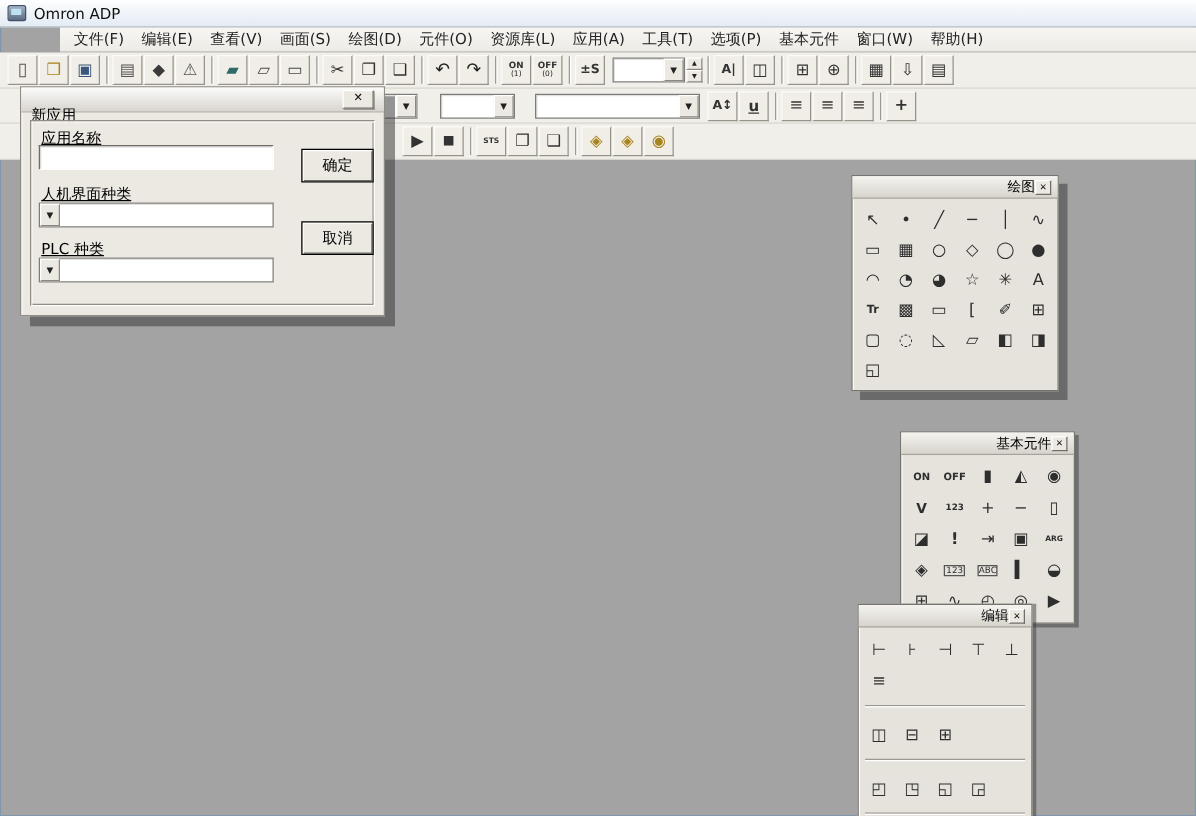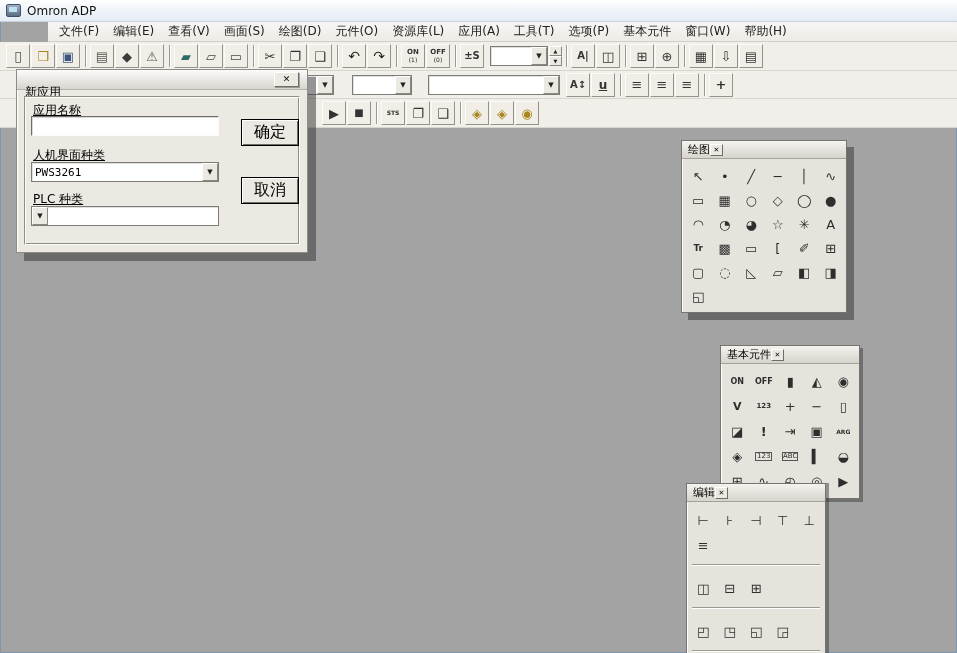--- a/index.html
+++ b/index.html
@@ -70,29 +70,29 @@
   .dialog-frame { position:absolute; left:7px; top:26px; right:7px; bottom:7px;
     border:1px solid; border-color:#908d85 #fdfcf9 #fdfcf9 #908d85;
     box-shadow: inset 1px 1px 0 #fdfcf9, inset -1px -1px 0 #908d85; }
   .dlg-label { position:absolute; left:16px; font-size:12px; color:#000;text-decoration:underline; }
   .dlg-input { position:absolute; left:14px; top:46px; width:188px; height:20px; background:#fff;
     border:1px solid; border-color:#6f6d66 #fdfcf9 #fdfcf9 #6f6d66; box-shadow: inset 1px 1px 0 rgba(0,0,0,0.15);
     font-family:"DejaVu Sans Mono","Liberation Mono",monospace; font-size:11px; padding:0 3px; outline:none; }
   .dlg-combo { position:absolute; left:14px; width:188px; }
   .dlg-btn { position:absolute; left:224px; width:58px; height:27px; background:#ece9e2;
     border:1px solid #000; box-shadow: inset 1px 1px 0 #fff, inset -1px -1px 0 #6f6d66;
-    font-family:inherit; font-size:16px; color:#000; cursor:default; }
+    font-family:inherit; font-size:12px; color:#000; cursor:default; }
 
   
   .palette { position:absolute; background:#e6e3dc; border:1px solid #76746e;
     box-shadow: inset 1px 1px 0 #fff, 7px 7px 0 rgba(60,60,60,0.55); z-index:20; }
   #draw-palette  { left:681px; top:140px; width:166px; }
   #basic-palette { left:720px; top:325px; width:140px; box-shadow: inset 1px 1px 0 #fff, 3px 3px 0 rgba(60,60,60,0.5); margin-top: 20px; }
   #edit-palette  { left:686px; top:483px; width:140px; height:192px; box-shadow: inset 1px 1px 0 #fff, 3px 0 0 rgba(60,60,60,0.5); }
-  .pal-title { height:18px; display:flex; align-items:center; justify-content:flex-start;
+  .pal-title { height:18px; display:flex; align-items:center; justify-content:flex-end;
     padding:0 5px 0 6px; background:linear-gradient(#f5f3ef,#d7d4cc); border-bottom:1px solid #a5a29a; }
   .pal-title-text { font-size:11px; color:#000; }
   .pal-close { width:13px; height:12px; background:#ece9e2; border:1px solid; border-color:#fff #6f6d66 #6f6d66 #fff;
     font-size:7px; line-height:10px; text-align:center; color:#111; cursor:default; }
   .pal-grid { display:grid; padding:5px 3px 4px 3px; }
   .draw-grid  { grid-template-columns:repeat(6,26.5px); grid-auto-rows:24px; }
   .basic-grid { grid-template-columns:repeat(5,26.5px); grid-auto-rows:25px; }
   .edit-grid  { grid-template-columns:repeat(5,26.5px); grid-auto-rows:25px; padding-top:6px; padding-bottom:2px; }
   .pal-btn { display:flex; align-items:center; justify-content:center; color:#2e2e2e; cursor:default; }
   .pal-glyph { font-size:13px; line-height:1; }
@@ -379,21 +379,20 @@
       <span>✕</span>
     </span>
   </div>
   <div class="dialog-frame"></div>
 
   <span class="dlg-label" style="top:32px">应用名称</span>
   <input class="dlg-input" value="" style="">
 
   <span class="dlg-label" style="top:77px">人机界面种类</span>
   <div class="combo dlg-combo" style="top:92px">
-    <span class="combo-value">PWS3261</span>
     <span class="combo-btn">
       <span class="combo-arrow">▼</span>
     </span>
   </div>
 
   <span class="dlg-label" style="top:121px">PLC 种类</span>
   <div class="combo dlg-combo" style="top:136px">
     <span class="combo-btn">
       <span class="combo-arrow">▼</span>
     </span>

